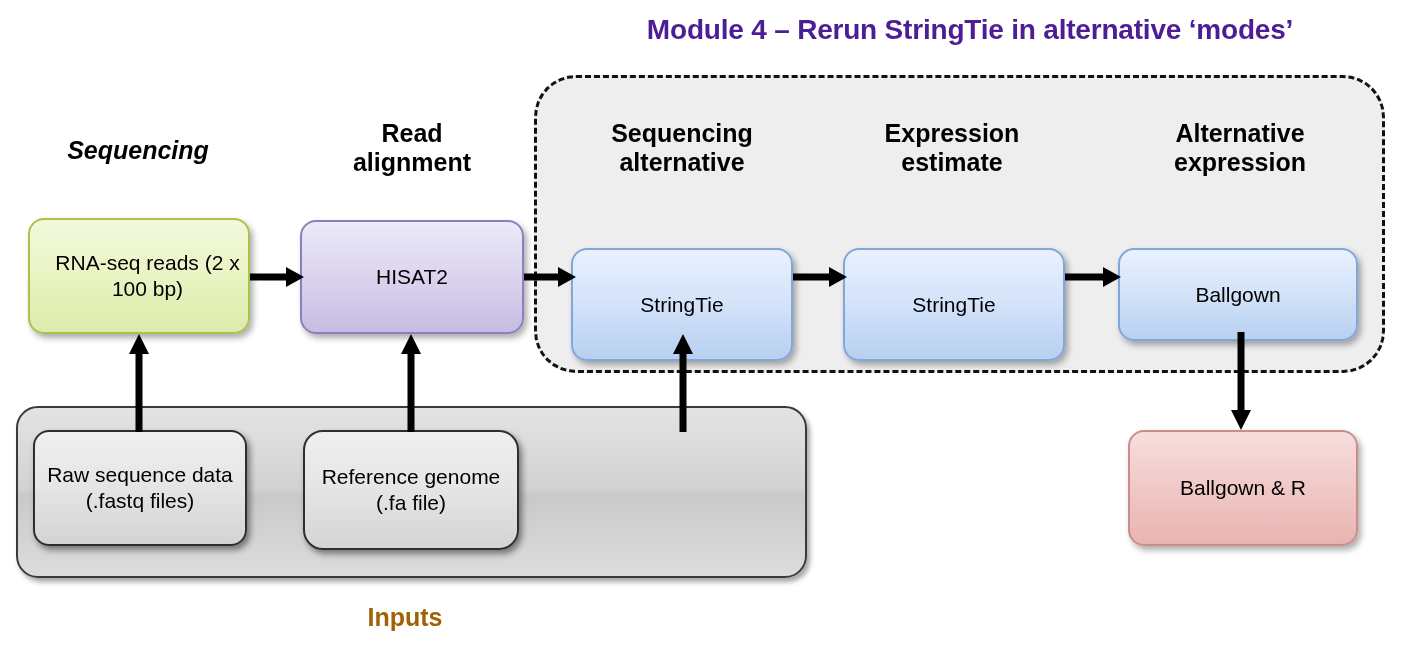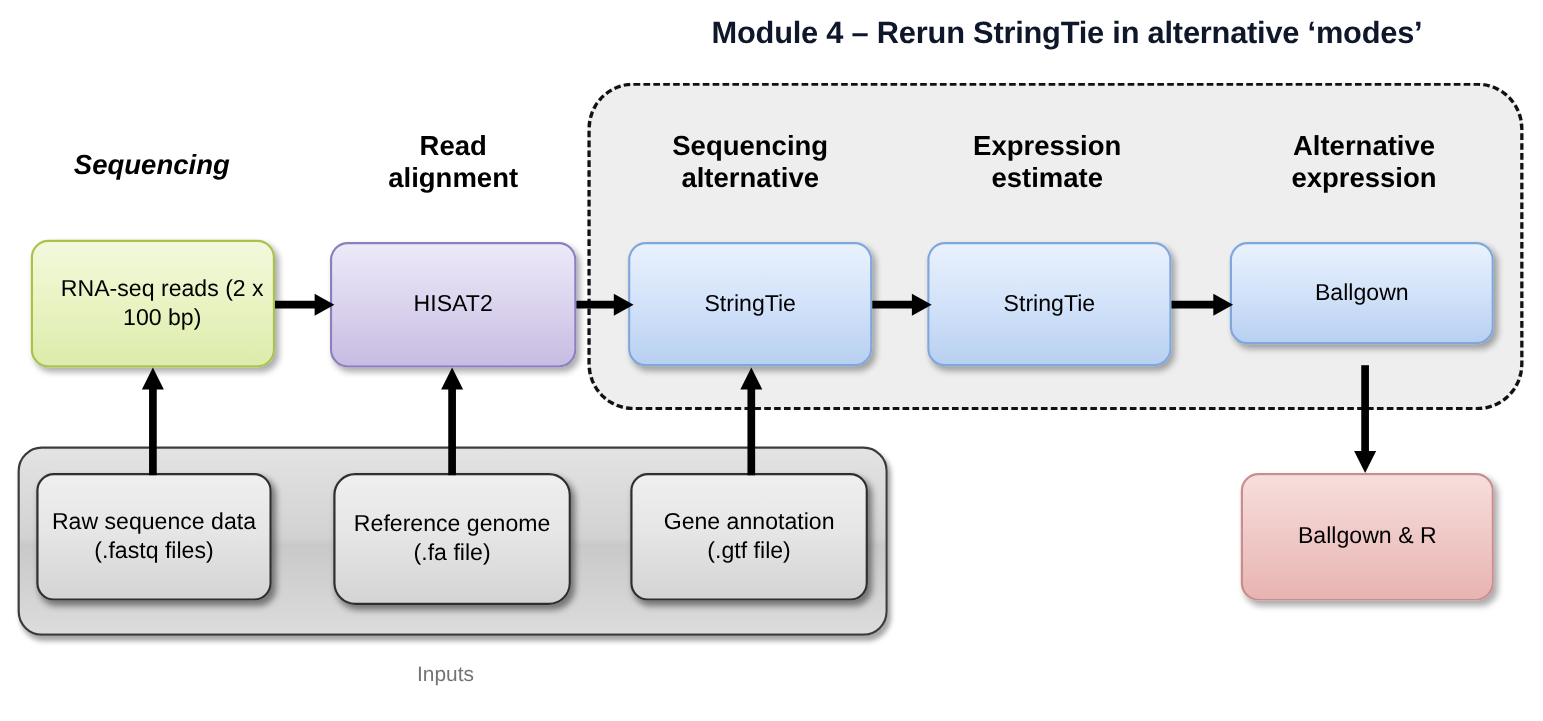--- a/index.html
+++ b/index.html
@@ -6,30 +6,30 @@
   body{
     width:1403px;height:655px;position:relative;overflow:hidden;
     font-family:"Liberation Sans", sans-serif;
     -webkit-font-smoothing:antialiased;
   }
   .canvas{position:absolute;left:0;top:0;width:1403px;height:655px;}
 
   
   #module-title{
     position:absolute;left:560px;top:14px;width:820px;
-    text-align:center;font-weight:bold;font-size:28px;color:#0f172a;
+    text-align:center;font-weight:bold;font-size:28px;color:#4c1d95;
     letter-spacing:-0.2px;white-space:nowrap;
   }
   .col-head{
     position:absolute;text-align:center;font-weight:bold;
     font-size:25px;line-height:29px;color:#000;
   }
   #inputs-label{
     position:absolute;left:305px;top:603px;width:200px;text-align:center;
-    font-weight:normal;font-size:19px;color:#737373;
+    font-weight:bold;font-size:25px;color:#a16207;
   }
 
   
   #module-region{
     position:absolute;left:534px;top:75px;width:851px;height:298px;
     background:#eeeeee;border:3px dashed #111;border-radius:42px;
     box-sizing:border-box;
   }
 
   
@@ -53,20 +53,21 @@
     background:linear-gradient(180deg,#f2f8dd 0%,#eaf4c5 45%,#dcecab 100%);
     border:2px solid #a9c24a;
   }
   .node.purple{
     background:linear-gradient(180deg,#ece9f8 0%,#ddd6ef 45%,#c7bce2 100%);
     border:2px solid #8b7fbe;
   }
   .node.blue{
     background:linear-gradient(180deg,#e9f1fd 0%,#d5e4fa 45%,#b8d0f1 100%);
     border:2px solid #7fa7dc;
+    margin-top:28px;
   }
   .node.red{
     background:linear-gradient(180deg,#f6dedd 0%,#f0cbc9 45%,#e8b4b2 100%);
     border:2px solid #c98e8c;
   }
   .node.grey{
     background:linear-gradient(180deg,#efefef 0%,#e6e6e6 45%,#d4d4d4 100%);
     border:2px solid #2e2e2e;
     box-shadow:3px 4px 6px rgba(0,0,0,0.45);
   }
@@ -131,23 +132,20 @@
   </div>
 
   <div class="node grey" style="left:33px;top:430px;width:214px;height:116px;">
     <span>Raw sequence data (.fastq files)</span>
   </div>
 
   <div class="node grey" style="left:303px;top:430px;width:216px;height:120px;border-radius:20px;">
     <span>Reference genome (.fa file)</span>
   </div>
 
-  <div class="node grey" style="left:573px;top:430px;width:216px;height:116px;">
-    <span>Gene annotation (.gtf file)</span>
-  </div>
 
   <div id="inputs-label">Inputs</div>
 
   <div class="node red" style="left:1128px;top:430px;width:230px;height:116px;">
     <span>Ballgown &amp; R</span>
   </div>
 
   <div class="arrow" style="left:250px;top:262px;width:56px;height:30px;">
     <svg width="56" height="30" viewBox="0 0 56 30">
       <line x1="0" y1="15" x2="40" y2="15" stroke="#000" stroke-width="7"></line>

